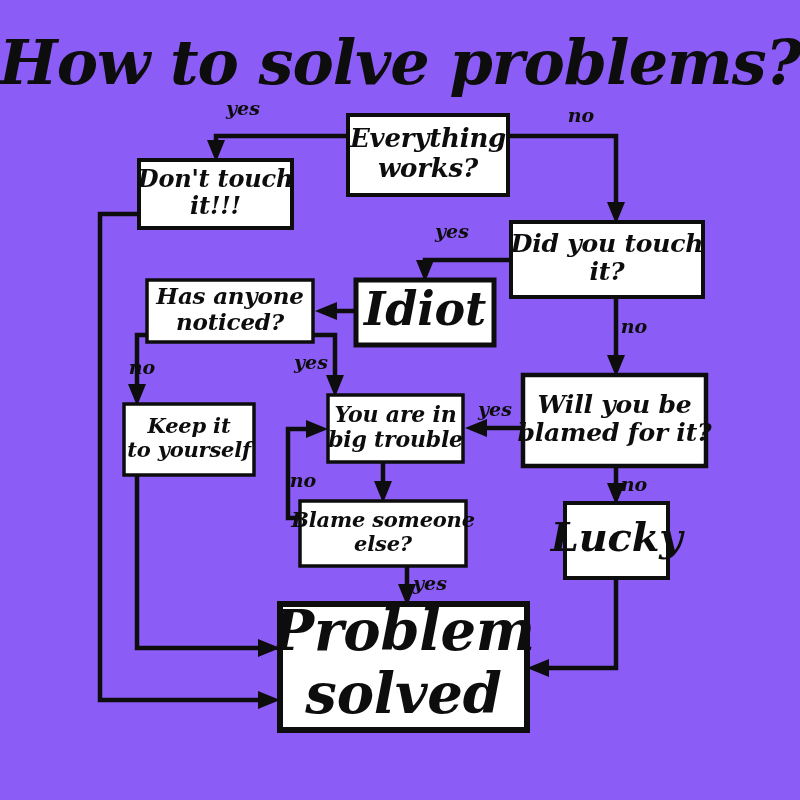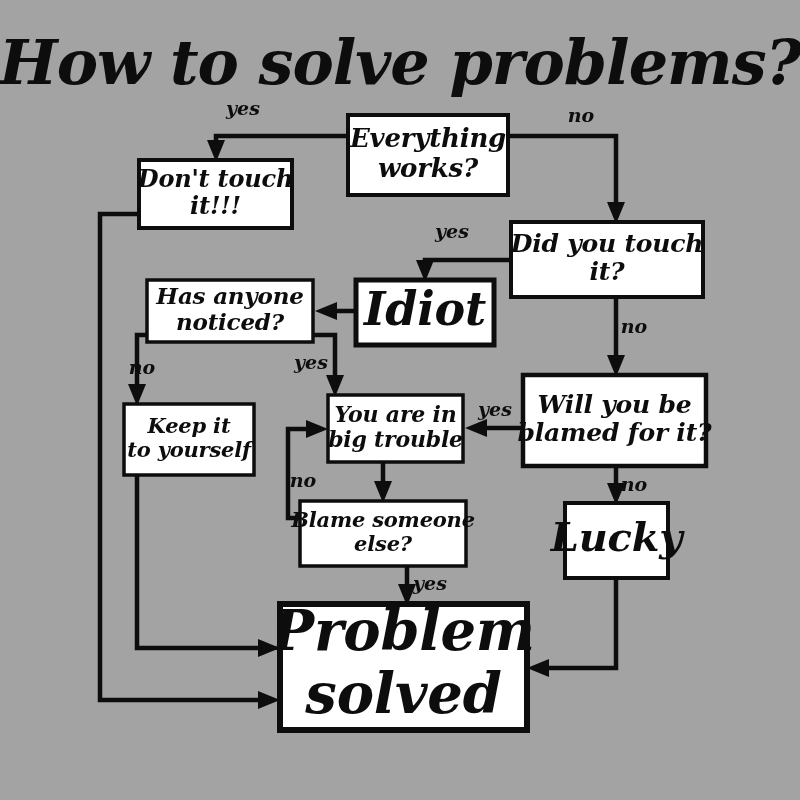--- a/index.html
+++ b/index.html
@@ -4,21 +4,21 @@
 <style>
   html, body {
     margin: 0;
     padding: 0;
     background: #ffffff;
   }
   #page {
     position: relative;
     width: 800px;
     height: 800px;
-    background: #a3a3a3;
+    background: #8b5cf6;
     overflow: hidden;
     font-family: "DejaVu Serif", serif;
   }
   svg {
     display: block;
     width: 800px;
     height: 800px;
   }
   .box-rect {
     fill: #ffffff;

